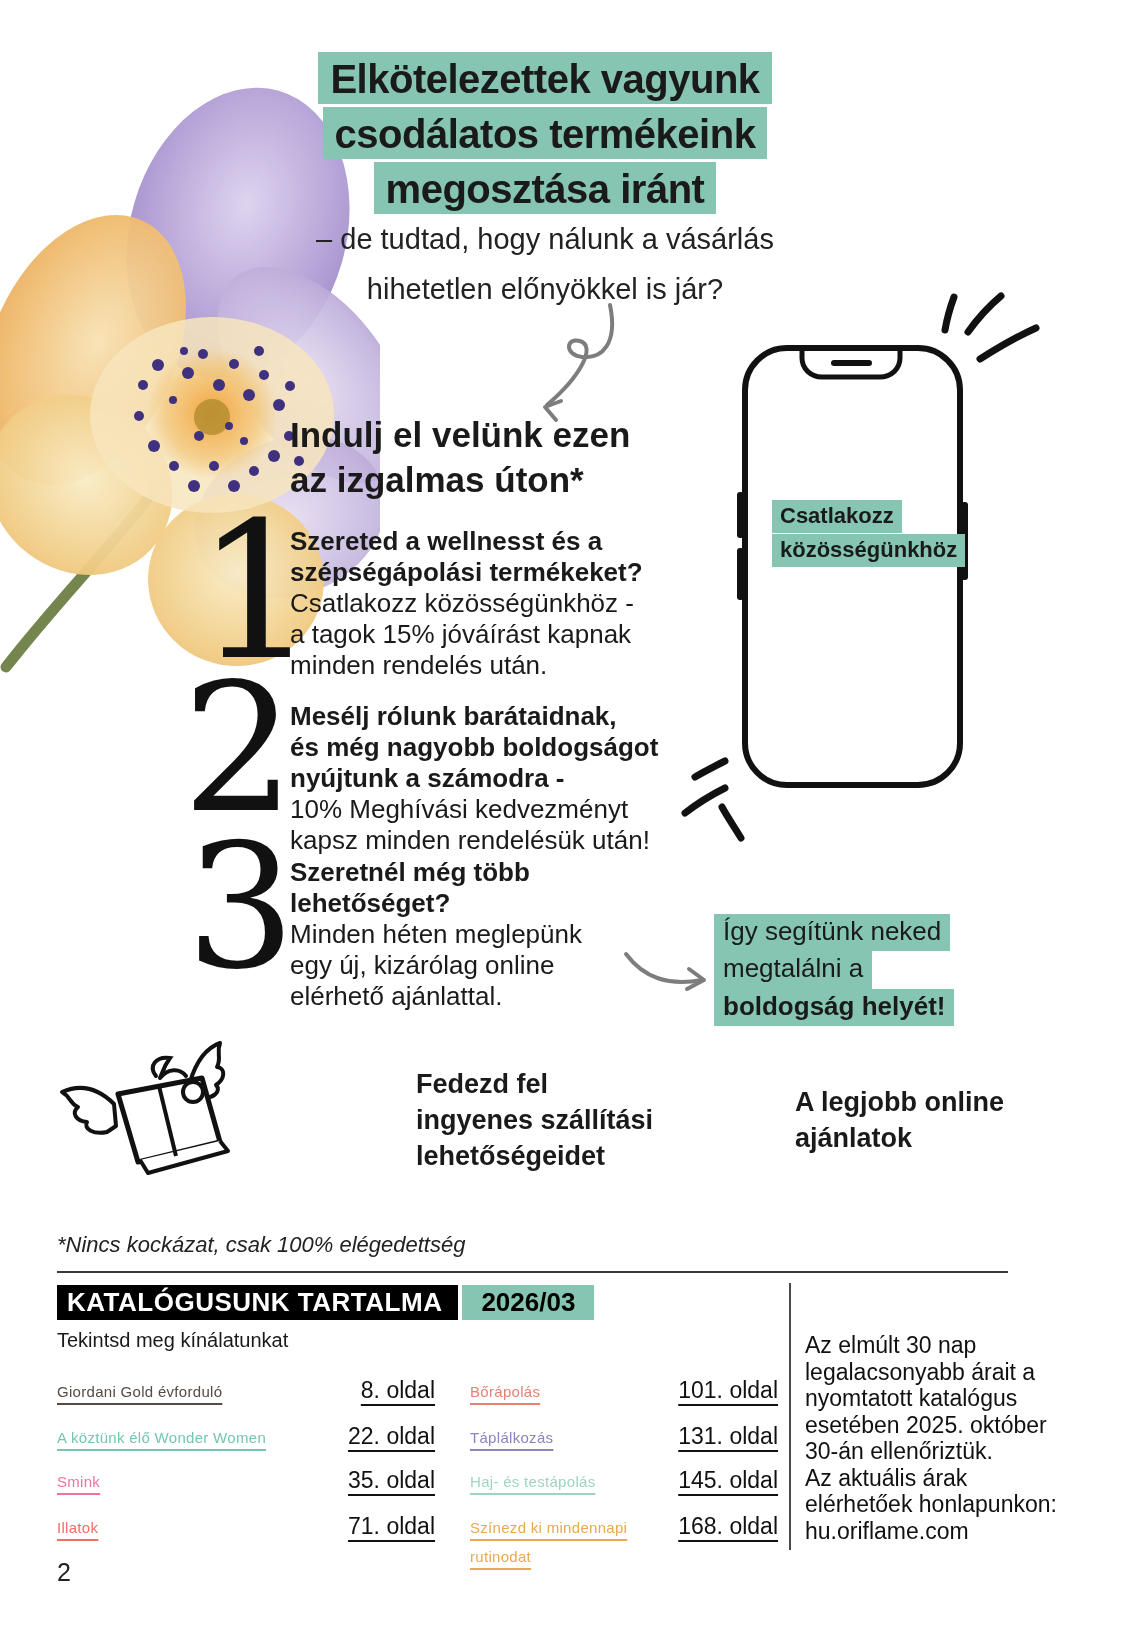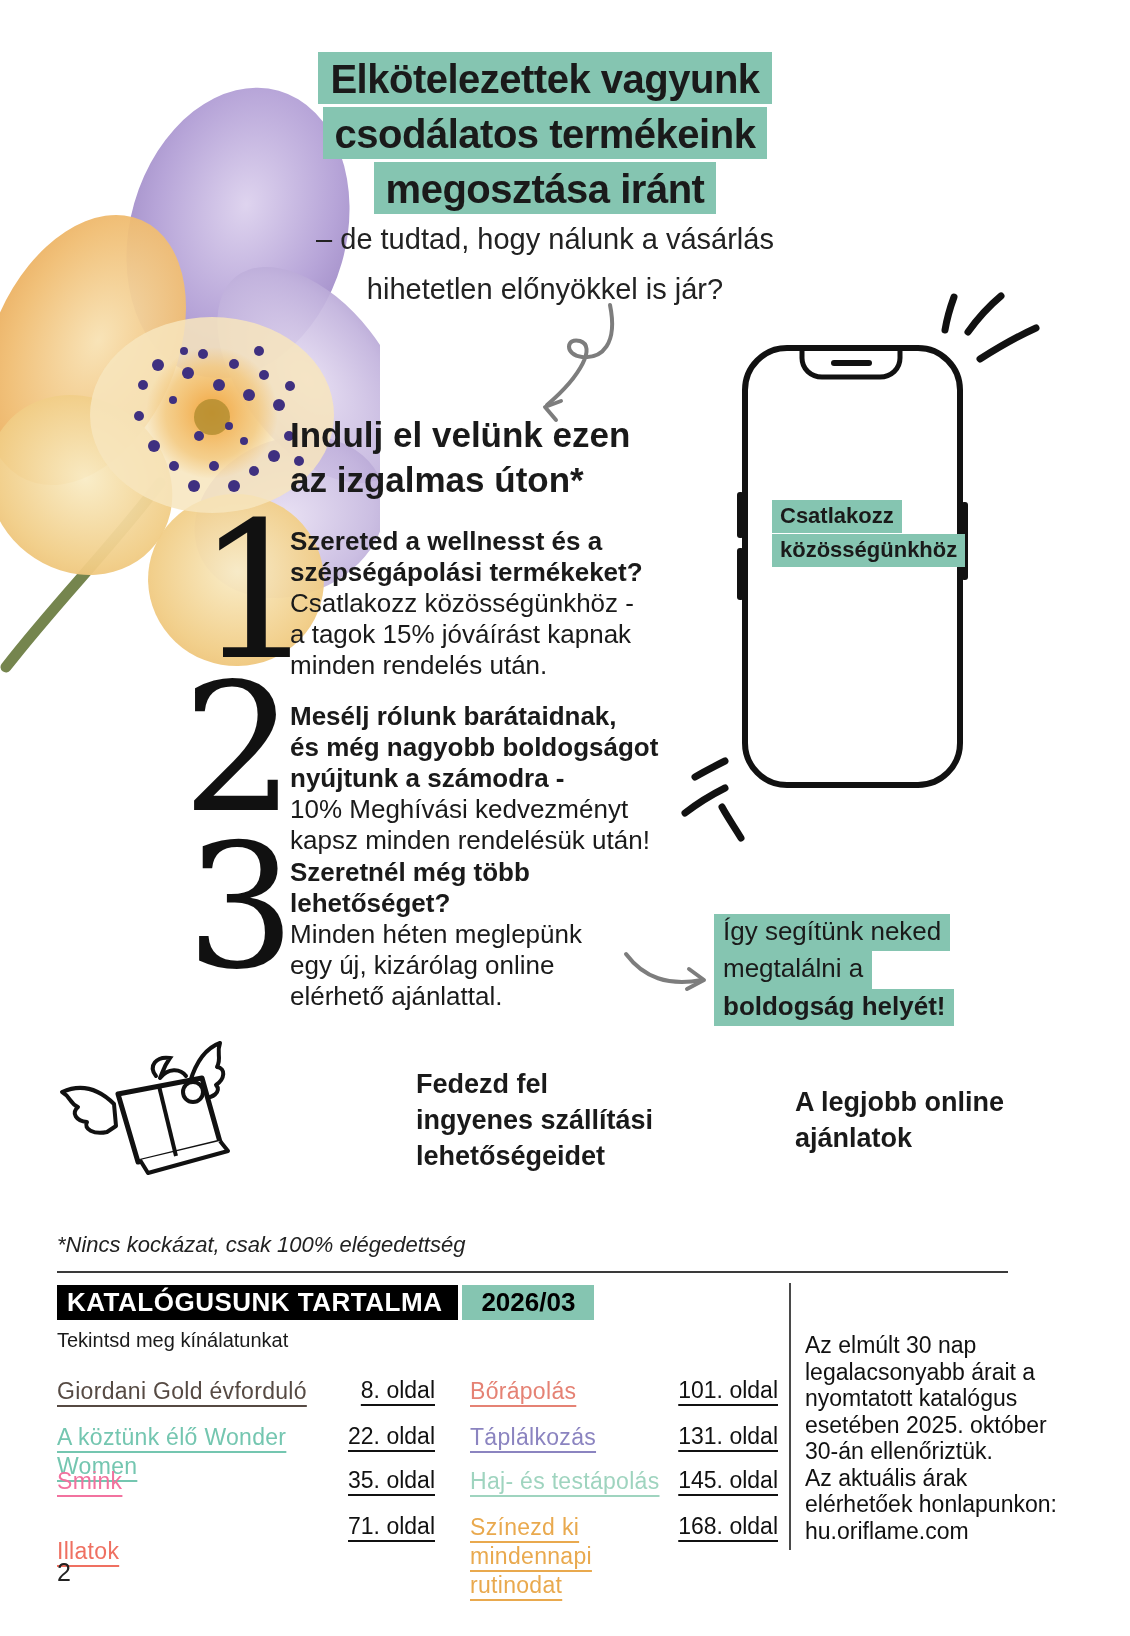--- a/index.html
+++ b/index.html
@@ -56,21 +56,21 @@
   .cat-title{background:var(--bar,#000);color:#fff;font-size:26px;font-weight:700;letter-spacing:0.5px;
              display:flex;align-items:center;padding:0 16px 0 10px;}
   .cat-issue{background:var(--teal,#85c5b1);color:#000;font-size:26px;font-weight:700;
              display:flex;align-items:center;justify-content:center;width:132px;margin-left:4px;}
   .subtitle{left:57px;top:1329px;font-size:20px;}
 
   .toc-row{display:flex;justify-content:space-between;align-items:flex-start;}
   .toc-left{left:57px;width:378px;}
   .toc-mid{left:470px;width:308px;}
   .r1{top:1377px;}.r2{top:1423px;}.r3{top:1467px;}.r4{top:1513px;}
-  .toc-link{font-size:23px;letter-spacing:0.3px;line-height:29px;text-decoration:underline;
+  .toc-link{font-size:15px;letter-spacing:0.3px;line-height:29px;text-decoration:underline;
             text-decoration-thickness:1.5px;text-underline-offset:6px;cursor:pointer;max-width:235px;}
   .toc-left .toc-link{max-width:300px;}
   .toc-page{font-size:23px;color:#111;text-decoration:underline;text-decoration-thickness:1.5px;
             text-underline-offset:6px;white-space:nowrap;cursor:pointer;}
   .vdiv{left:789px;top:1283px;width:2px;height:267px;background:#4a4a4a;}
   .notice{left:805px;top:1332px;width:300px;font-size:23px;line-height:26.5px;color:#111;}
   .pagenum{left:57px;top:1558px;font-size:25px;color:#222;}
 </style>
 </head>
 <body>
@@ -264,21 +264,21 @@
   </div>
   <div class="abs toc-row toc-left r2">
     <span class="toc-link" style="color: rgb(116, 198, 176);">A köztünk élő Wonder Women</span>
     <span class="toc-page">22. oldal</span>
   </div>
   <div class="abs toc-row toc-left r3">
     <span class="toc-link" style="color: rgb(242, 114, 159);">Smink</span>
     <span class="toc-page">35. oldal</span>
   </div>
   <div class="abs toc-row toc-left r4">
-    <span class="toc-link" style="color: rgb(239, 112, 97); margin-top: 24px;">Illatok</span>
+    <span class="toc-link" style="color: rgb(239, 112, 97);">Illatok</span>
     <span class="toc-page">71. oldal</span>
   </div>
 
   <div class="abs toc-row toc-mid r1">
     <span class="toc-link" style="color: rgb(229, 130, 116);">Bőrápolás</span>
     <span class="toc-page">101. oldal</span>
   </div>
   <div class="abs toc-row toc-mid r2">
     <span class="toc-link" style="color: rgb(139, 132, 192);">Táplálkozás</span>
     <span class="toc-page">131. oldal</span>

